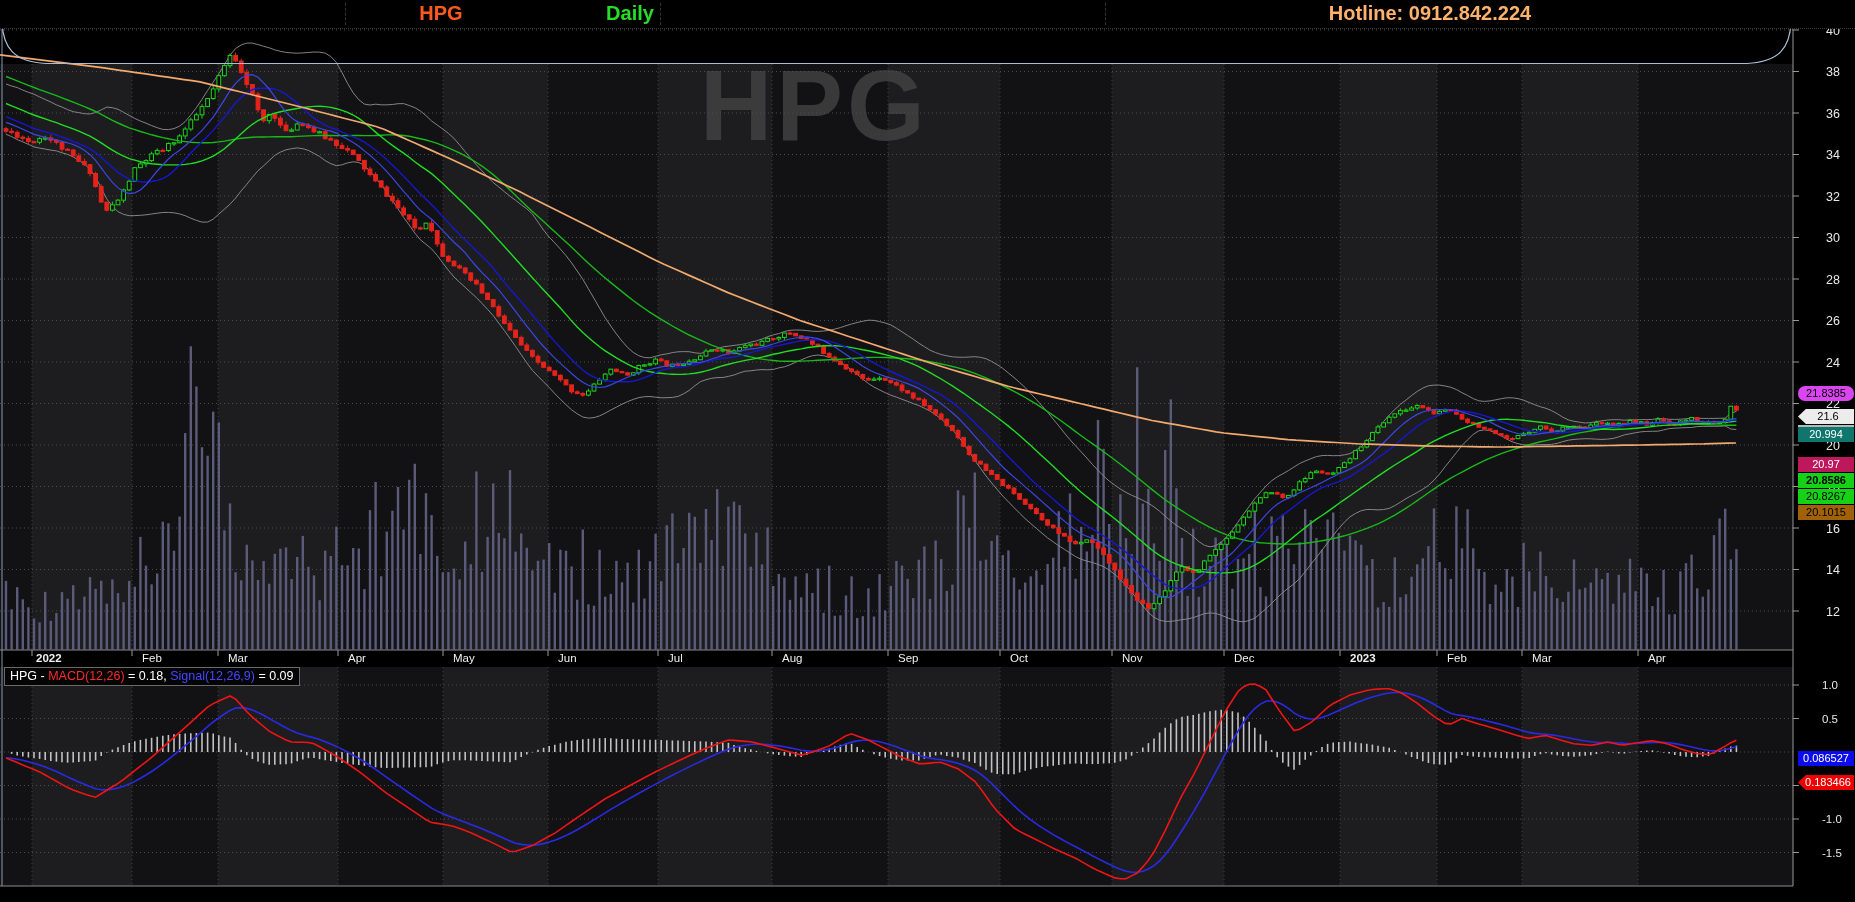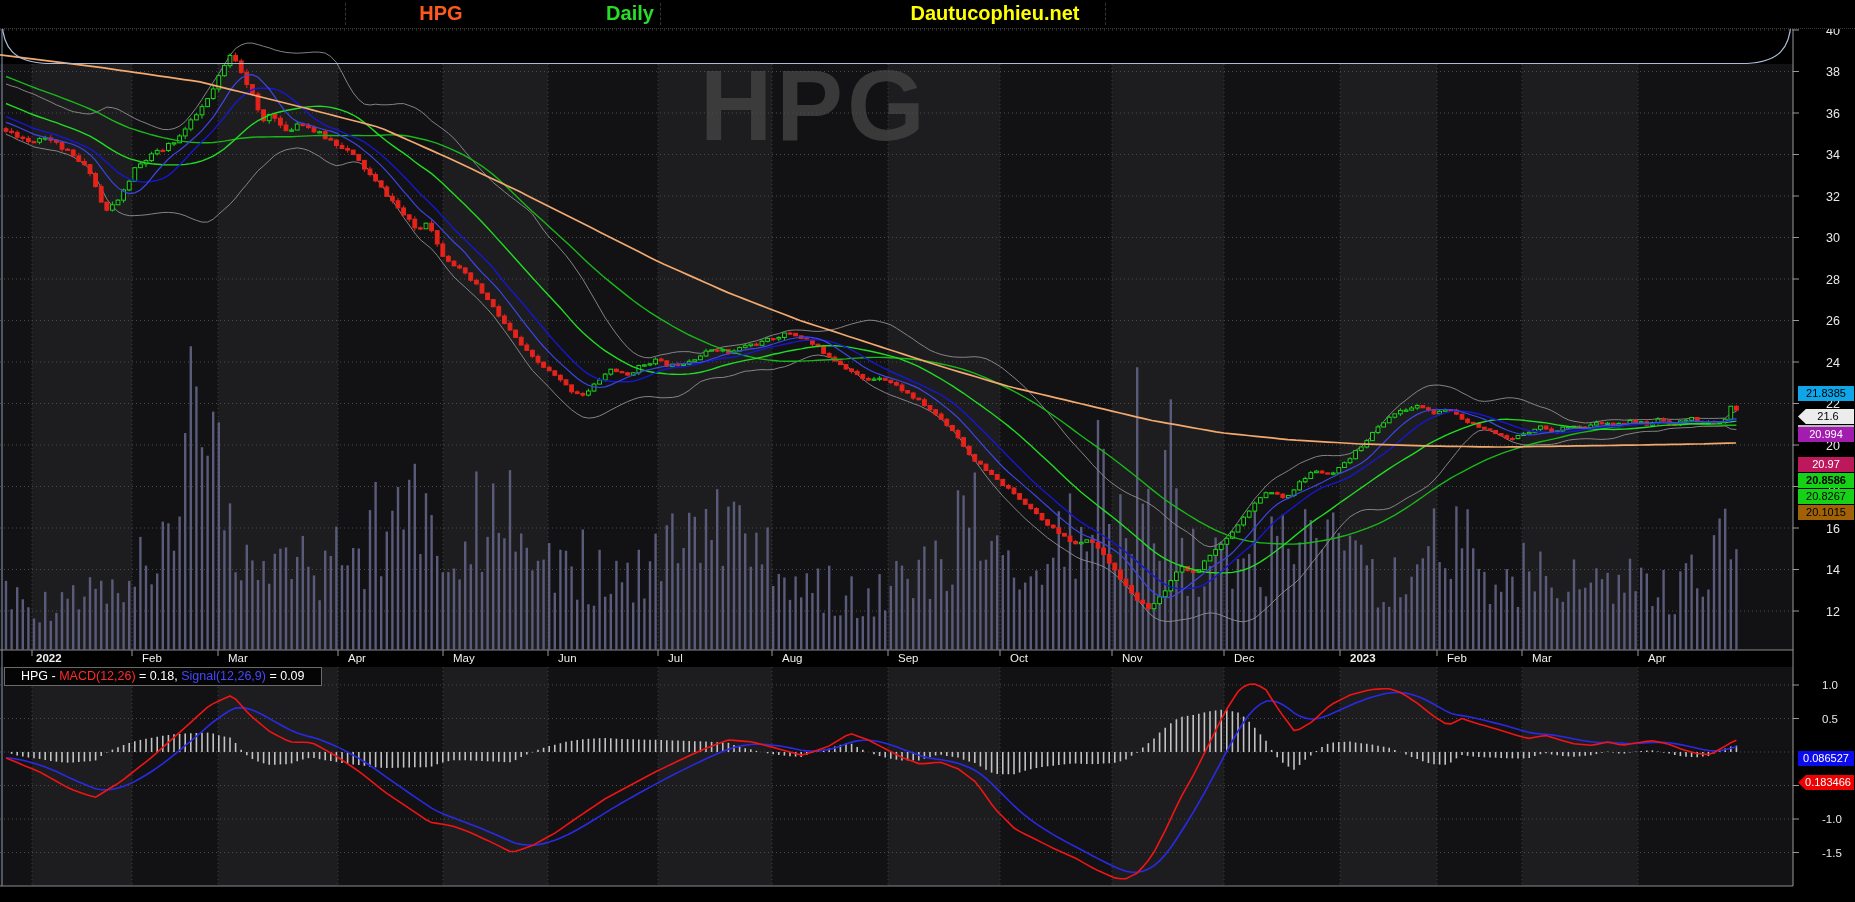--- a/index.html
+++ b/index.html
@@ -12,32 +12,32 @@
     font-weight:bold;font-size:20px;white-space:nowrap;}
   .hsep{position:absolute;top:3px;height:22px;width:0;border-left:1px dashed #333;}
   .sym{color:#ff5a1e;}
   .tf{color:#27dd27;}
   .site{color:#ffff00;}
   .hot{color:#ffb26b;}
   .tag{position:absolute;left:1798px;width:56px;height:15px;line-height:15px;font-size:11px;
     text-align:center;z-index:6;font-family:"Liberation Sans",sans-serif;}
   .tag.arrow{clip-path:polygon(0 50%,14% 0,100% 0,100% 100%,14% 100%);padding-left:4px;width:52px;}
   .macdlabel{position:absolute;left:4px;top:667px;height:17px;line-height:17px;z-index:6;
-    background:#050505;border:1px solid #6a6a6a;padding:0 16px;font-size:12.5px;white-space:nowrap;color:#fff;}
+    background:#050505;border:1px solid #6a6a6a;padding:0 5px;font-size:12.5px;white-space:nowrap;color:#fff;}
   .lp-w{color:#ffffff;} .lp-r{color:#ff2a2a;} .lp-b{color:#4747ff;}
 </style>
 </head>
 <body>
 
 <div class="stage">
 
   <div class="header">
     <span class="cell sym" style="left:396px;width:90px;">HPG</span>
     <span class="cell tf" style="left:585px;width:90px;">Daily</span>
-    <span class="cell site" style="left:865px;width:260px;">Dautucophieu.net</span>
+    <span class="cell hot" style="left:1275px;width:310px;">Hotline: 0912.842.224</span>
     <span class="hsep" style="left:345px;"></span>
     <span class="hsep" style="left:660px;"></span>
     <span class="hsep" style="left:1105px;"></span>
   </div>
 
   <svg id="chart" width="1855" height="902">
       <g>
         <rect x="0" y="64" width="1793" height="586" fill="#121215"></rect>
         <rect x="0" y="667" width="1793" height="219" fill="#121215"></rect>
         <rect x="32" y="64" width="100" height="586" fill="#1d1d20"></rect>
@@ -1455,24 +1455,24 @@
         <text x="1532" y="662" font-size="11.5" fill="#f0f0f0" font-weight="normal" font-family="&quot;Liberation Sans&quot;,sans-serif">Mar</text>
         <text x="1648" y="662" font-size="11.5" fill="#f0f0f0" font-weight="normal" font-family="&quot;Liberation Sans&quot;,sans-serif">Apr</text>
       </g>
     </svg>
 
   <div class="macdlabel">
     <span class="lp-w">HPG - </span><span class="lp-r">MACD(12,26)</span><span class="lp-w"> = 0.18, </span><span class="lp-b">Signal(12,26,9)</span><span class="lp-w"> = 0.09</span>
   </div>
 
   <div id="tags">
-      <div class="tag" style="top: 386px; background: #0ea5e9; color: rgb(0, 0, 0);">21.8385</div>
+      <div class="tag" style="top: 386px; background: #d946ef; color: rgb(0, 0, 0); border-radius: 7px;">21.8385</div>
       <div class="tag arrow" style="top: 409px; background: rgb(236, 236, 236); color: rgb(0, 0, 0);">21.6</div>
       <div class="tag" style="top: 425px; background: rgb(184, 184, 184); color: rgb(0, 0, 0);">21.6</div>
-      <div class="tag" style="top: 427px; background: #a21caf; color: rgb(255, 255, 255);">20.994</div>
+      <div class="tag" style="top: 427px; background: #0f766e; color: rgb(255, 255, 255);">20.994</div>
       <div class="tag" style="top: 457px; background: #be185d; color: rgb(255, 255, 255);">20.97</div>
       <div class="tag" style="top: 473px; background: rgb(22, 210, 22); color: rgb(0, 0, 0); font-weight: bold;">20.8586</div>
       <div class="tag" style="top: 489px; background: rgb(22, 210, 22); color: rgb(0, 0, 0);">20.8267</div>
       <div class="tag" style="top: 505px; background: #a16207; color: rgb(0, 0, 0);">20.1015</div>
       <div class="tag arrow" style="top: 735px; background: rgb(238, 0, 0); color: rgb(255, 255, 255); margin-top: 40px;">0.183466</div>
       <div class="tag" style="top: 751px; background: rgb(11, 11, 238); color: rgb(255, 255, 255);">0.086527</div>
     </div>
 </div>
 
 </body></html>

